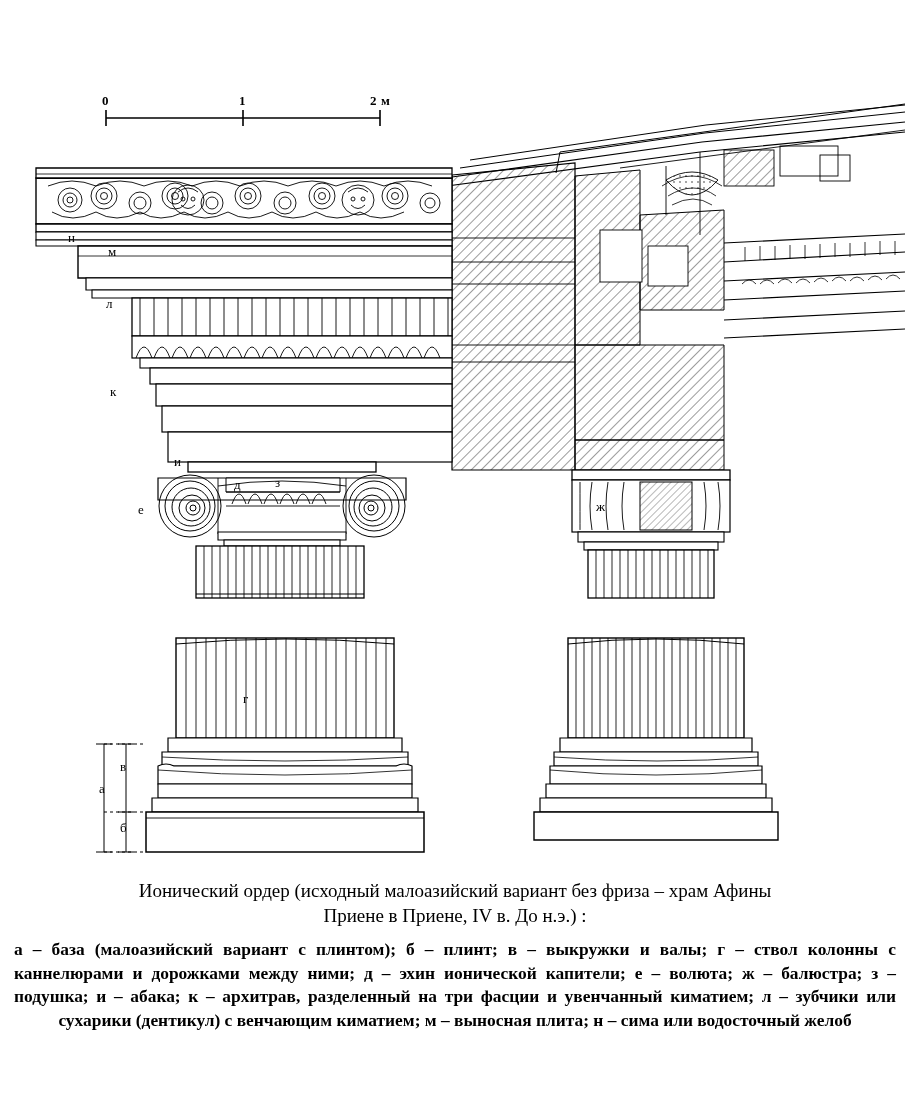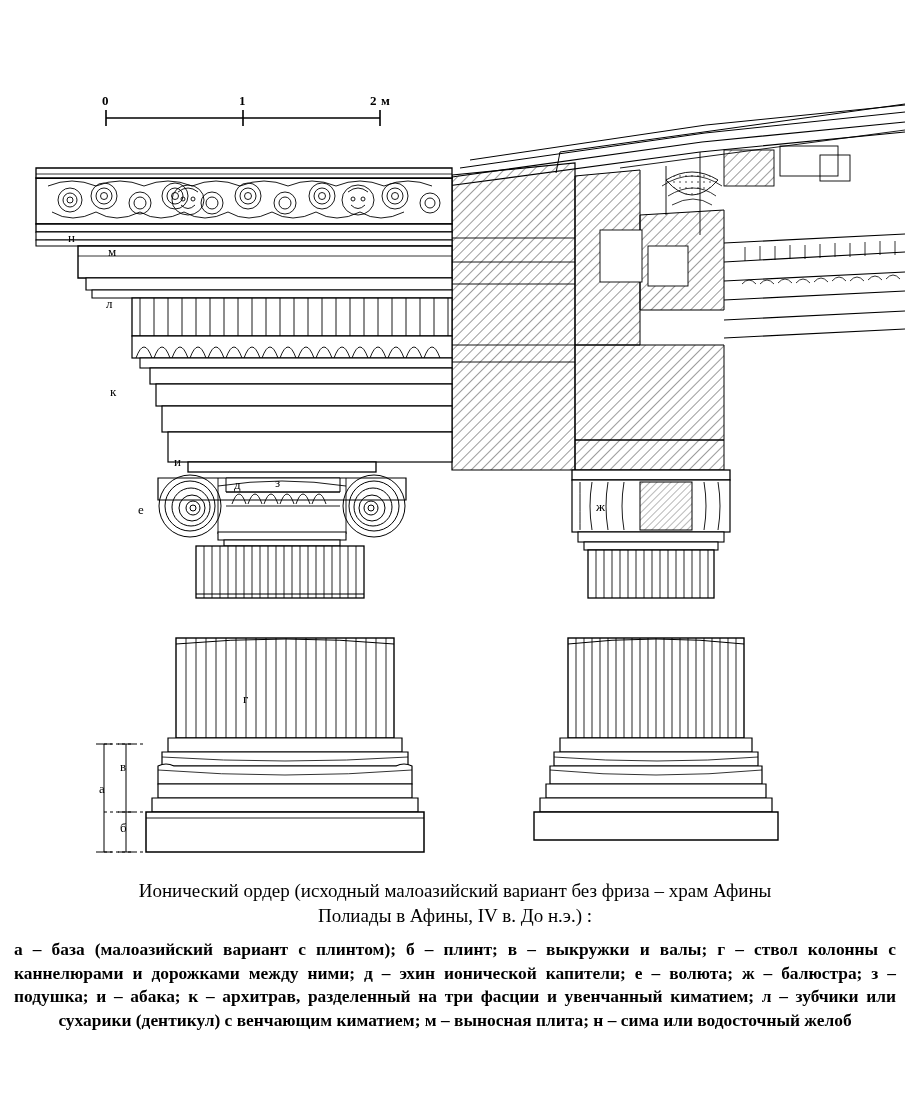--- a/index.html
+++ b/index.html
@@ -370,15 +370,15 @@
       <text x="243" y="703">г</text>
       <text x="99" y="793">а</text>
       <text x="120" y="771">в</text>
       <text x="120" y="832">б</text>
     </g>
   </svg>
 </div>
 
 <div class="caption-block">
   <div class="caption-title">Ионический ордер (исходный малоазийский вариант без фриза – храм Афины</div>
-  <div class="caption-title">Полиады в Афины, IV в. До н.э.) :</div>
+  <div class="caption-title">Приене в Приене, IV в. До н.э.) :</div>
   <div class="caption-body">а – база (малоазийский вариант с плинтом); б – плинт;  в – выкружки и валы; г – ствол колонны с каннелюрами и дорожками между ними; д – эхин ионической капители; е – волюта; ж – балюстра; з – подушка; и – абака; к – архитрав, разделенный на три фасции и увенчанный киматием; л – зубчики или сухарики (дентикул) с венчающим киматием; м – выносная плита; н – сима или водосточный желоб</div>
 </div>
 
 </body></html>

